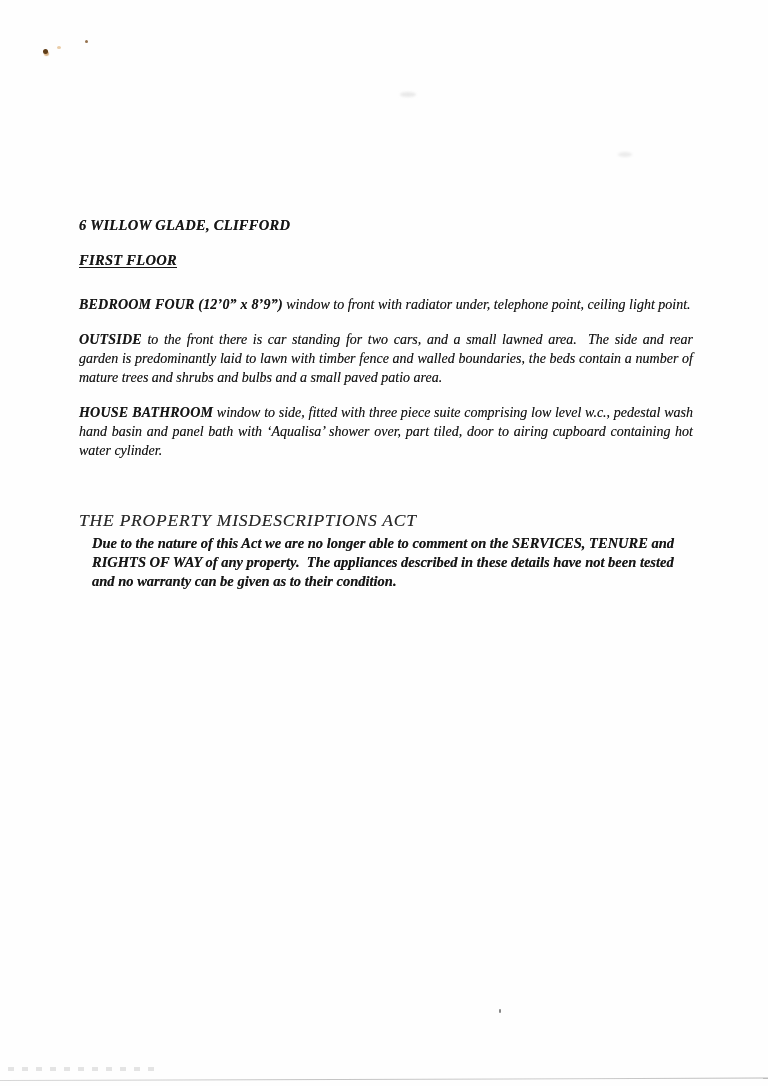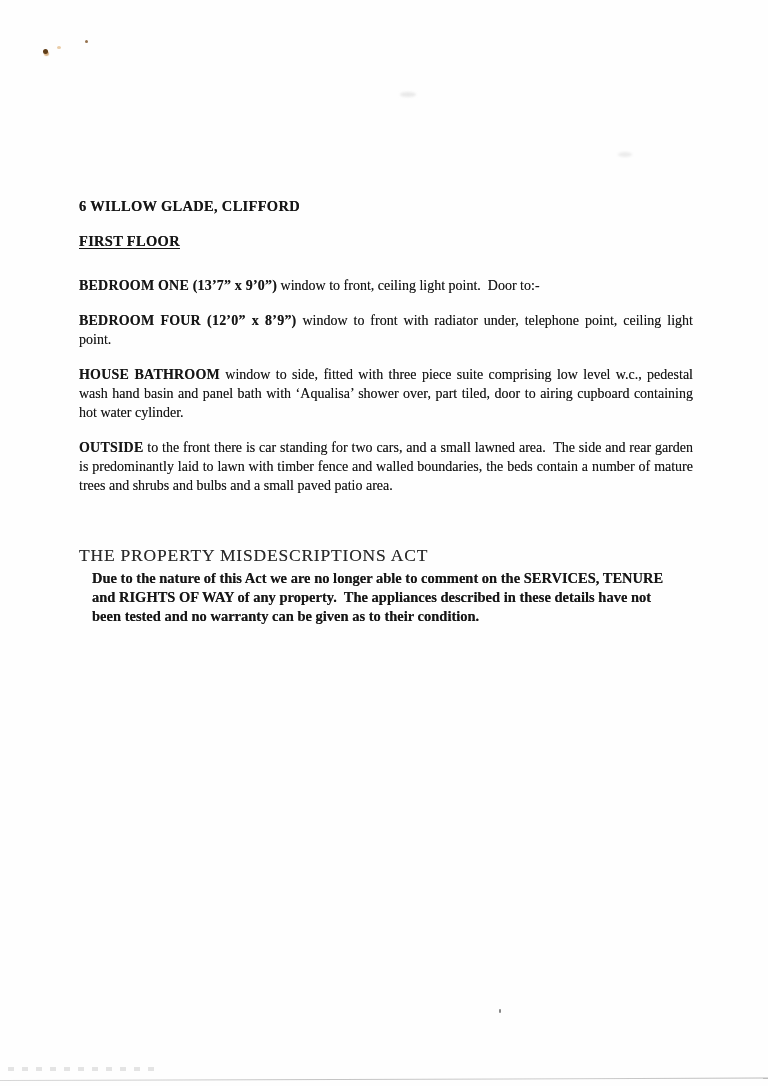--- a/index.html
+++ b/index.html
@@ -15,23 +15,24 @@
   .page {
     position: relative;
     width: 768px;
     height: 1086px;
     background: #fefefe;
     color: #161616;
   }
 
   .content {
     position: absolute;
-    top: 197px;
+    top: 216px;
     left: 79px;
     width: 614px;
+    font-style: italic;
   }
 
   .doc-title {
     font-size: 14.5px;
     font-weight: bold;
     letter-spacing: 0.3px;
     line-height: 19px;
     margin-bottom: 16px;
     text-shadow: 0 0 0.4px rgba(10,10,10,0.65);
   }
@@ -141,37 +142,34 @@
   <div class="page-edge-line"></div>
 
   <div class="content">
 
     <div class="doc-title">6 WILLOW GLADE, CLIFFORD</div>
 
     <div class="section-heading">FIRST FLOOR</div>
 
     <div>
 
-  <p class="para">
-    <span class="label">BEDROOM ONE (13’7” x 9’0”)</span><span> window to front, ceiling light point.&nbsp; Door to:-</span>
-  </p>
 
 
 
 
   <p class="para">
     <span class="label">BEDROOM FOUR (12’0” x 8’9”)</span><span> window to front with radiator under, telephone point, ceiling light point.</span>
   </p>
 
   <p class="para">
-    <span class="label">HOUSE BATHROOM</span><span> window to side, fitted with three piece suite comprising low level w.c., pedestal wash hand basin and panel bath with ‘Aqualisa’ shower over, part tiled, door to airing cupboard containing hot water cylinder.</span>
+    <span class="label">OUTSIDE</span><span> to the front there is car standing for two cars, and a small lawned area.&nbsp; The side and rear garden is predominantly laid to lawn with timber fence and walled boundaries, the beds contain a number of mature trees and shrubs and bulbs and a small paved patio area.</span>
   </p>
 
   <p class="para">
-    <span class="label">OUTSIDE</span><span> to the front there is car standing for two cars, and a small lawned area.&nbsp; The side and rear garden is predominantly laid to lawn with timber fence and walled boundaries, the beds contain a number of mature trees and shrubs and bulbs and a small paved patio area.</span>
+    <span class="label">HOUSE BATHROOM</span><span> window to side, fitted with three piece suite comprising low level w.c., pedestal wash hand basin and panel bath with ‘Aqualisa’ shower over, part tiled, door to airing cupboard containing hot water cylinder.</span>
   </p>
 </div>
 
     <div class="notice">
       <div class="notice-title">THE PROPERTY MISDESCRIPTIONS ACT</div>
       <div class="notice-body">Due to the nature of this Act we are no longer able to comment on the SERVICES, TENURE and RIGHTS OF WAY of any property.&nbsp; The appliances described in these details have not been tested and no warranty can be given as to their condition.</div>
     </div>
 
   </div>
 </div>

